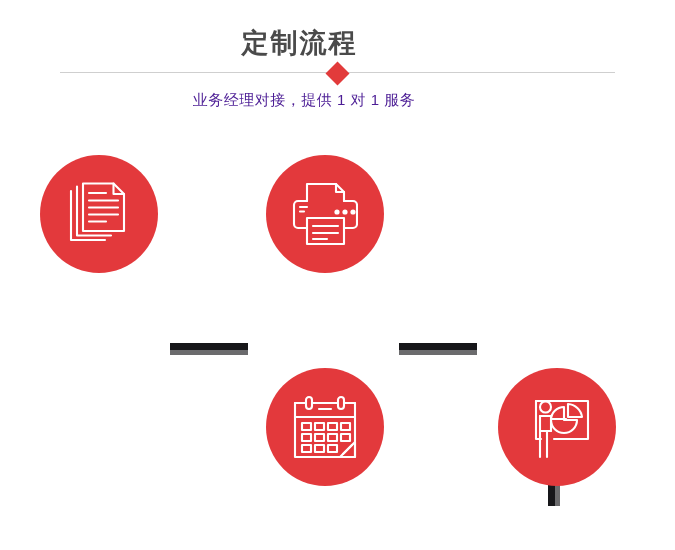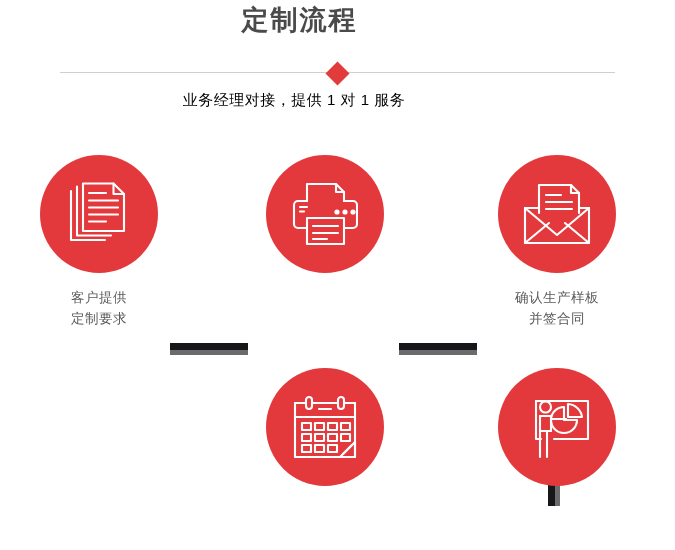--- a/index.html
+++ b/index.html
@@ -20,21 +20,21 @@
   .header {
     position: absolute;
     left: 0;
     top: 0;
     width: 675px;
     height: 130px;
   }
   .page-title {
     position: absolute;
     left: 0;
-    top: 2px;
+    top: 25px;
     width: 599px;
     text-align: center;
     font-size: 27px;
     font-weight: bold;
     color: #4a4a4a;
     letter-spacing: 2px;
     line-height: 36px;
   }
   .divider-wrap {
     position: absolute;
@@ -62,23 +62,24 @@
     background: #e23b3b;
     transform: rotate(45deg);
   }
   .subtitle {
     position: absolute;
     left: 0;
     top: 89px;
     width: 588px;
     text-align: center;
     font-size: 15px;
-    color: #000000;
+    color: #4c1d95;
     letter-spacing: 0.5px;
     line-height: 22px;
+    padding-left: 10px;
   }
 
   
   .flow {
     position: absolute;
     left: 0;
     top: 130px;
     width: 675px;
     height: 420px;
   }
@@ -197,22 +198,20 @@
           <path d="M15 1.5 L45.5 1.5 L56 12 L56 49 L15 49 Z"></path>
           <path d="M45.5 1.5 L45.5 12 L56 12"></path>
           <line x1="21" y1="11" x2="38" y2="11"></line>
           <line x1="21" y1="18.5" x2="50" y2="18.5"></line>
           <line x1="21" y1="25.5" x2="50" y2="25.5"></line>
           <line x1="21" y1="32.5" x2="50" y2="32.5"></line>
           <line x1="21" y1="39.5" x2="38" y2="39.5"></line>
         </svg>
       </span>
     </div>
-    <div class="step-label">客户提供
-定制要求</div>
   </div>
 
   <div class="step col2 row1">
     <div class="circle">
       <span>
         <svg width="66" height="64" viewBox="0 0 66 64" fill="none" stroke="#ffffff" stroke-width="2.1" stroke-linejoin="round" stroke-linecap="round">
           <path d="M15 19 L15 2 L44 2 L52 10 L52 19"></path>
           <path d="M44 2 L44 10 L52 10"></path>
           <path d="M15 19 L6 19 A4 4 0 0 0 2 23 L2 42 A4 4 0 0 0 6 46 L15 46"></path>
           <path d="M52 19 L61 19 A4 4 0 0 1 65 23 L65 42 A4 4 0 0 1 61 46 L52 46"></path>
@@ -223,41 +222,20 @@
           <circle cx="61" cy="30" r="2.6" fill="#ffffff" stroke="none"></circle>
           <rect x="15" y="36" width="37" height="26"></rect>
           <line x1="21" y1="44" x2="46" y2="44"></line>
           <line x1="21" y1="51" x2="46" y2="51"></line>
           <line x1="21" y1="57" x2="35" y2="57"></line>
         </svg>
       </span>
     </div>
   </div>
 
-  <div class="step col3 row1">
-    <div class="circle">
-      <span>
-        <svg width="68" height="62" viewBox="0 0 68 62" fill="none" stroke="#ffffff" stroke-width="2.1" stroke-linejoin="round" stroke-linecap="round">
-          <path d="M16 30 L16 2 L48 2 L56 10 L56 30"></path>
-          <path d="M48 2 L48 10 L56 10"></path>
-          <line x1="23" y1="12" x2="38" y2="12"></line>
-          <line x1="23" y1="19" x2="49" y2="19"></line>
-          <line x1="23" y1="26" x2="49" y2="26"></line>
-          <path d="M2 25 L16 25"></path>
-          <path d="M56 25 L66 25"></path>
-          <path d="M2 25 L2 60 L66 60 L66 25"></path>
-          <path d="M2 25 L34 52 L66 25"></path>
-          <path d="M2 60 L26 40"></path>
-          <path d="M66 60 L42 40"></path>
-        </svg>
-      </span>
-    </div>
-    <div class="step-label">确认生产样板
-并签合同</div>
-  </div>
 
 
   <div class="step col2 row2">
     <div class="circle">
       <span>
         <svg width="64" height="64" viewBox="0 0 64 64" fill="none" stroke="#ffffff" stroke-width="2.1" stroke-linejoin="round" stroke-linecap="round">
           <rect x="13" y="2" width="6" height="12" rx="3"></rect>
           <rect x="45" y="2" width="6" height="12" rx="3"></rect>
           <path d="M2 8 L13 8"></path>
           <path d="M19 8 L45 8"></path>

